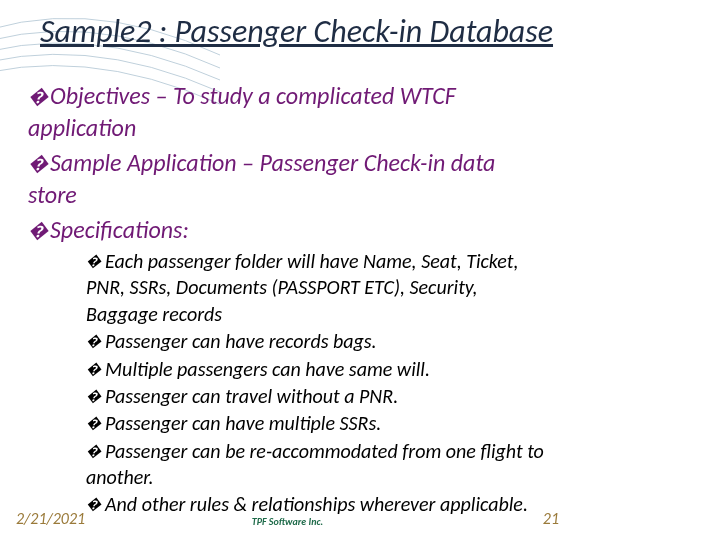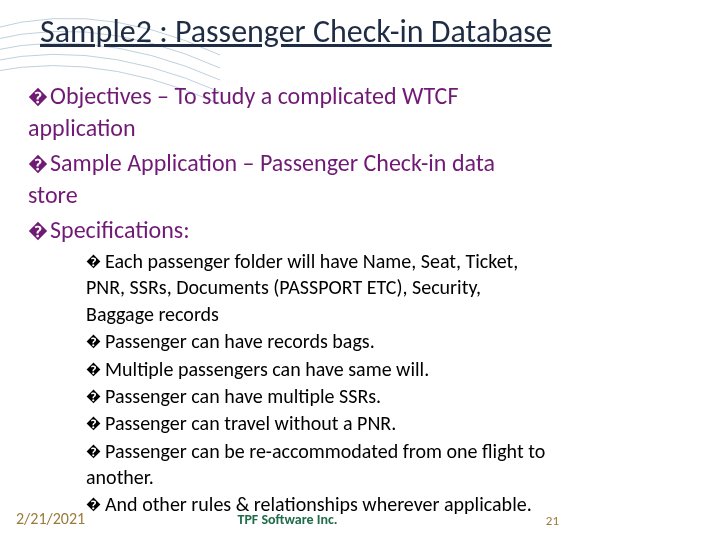--- a/index.html
+++ b/index.html
@@ -11,20 +11,21 @@
     font-family: Calibri, "Segoe UI", Arial, sans-serif;
     color: #000;
     overflow: hidden;
     position: relative;
   }
   .slide {
     width: 575px;
     height: 540px;
     position: relative;
     box-sizing: border-box;
+    font-style: italic;
   }
   .deco {
     position: absolute;
     top: 0;
     left: 0;
     width: 220px;
     height: 110px;
     overflow: hidden;
     pointer-events: none;
     opacity: 0.35;
@@ -81,29 +82,29 @@
     bottom: 12px;
     font-size: 16px;
     color: #9a7a3a;
   }
   .footer-center {
     position: absolute;
     left: 0;
     right: 0;
     bottom: 12px;
     text-align: center;
-    font-size: 14px;
+    font-size: 10px;
     font-weight: 600;
     color: #1f6b4a;
   }
   .footer-page {
     position: absolute;
     right: 16px;
     bottom: 12px;
-    font-size: 13px;
+    font-size: 16px;
     color: #9a7a3a;
   }
 </style>
 </head>
 <body>
 
 <div class="slide">
 
   <svg class="deco" viewBox="0 0 220 110" preserveAspectRatio="none">
     <path d="M -40 40 Q 80 -10 220 55" stroke="#4a7a9a" stroke-width="1" fill="none"></path>
@@ -130,24 +131,24 @@
       <div class="item">
         <span class="bullet-sq">�</span><span>Each passenger folder will have Name, Seat, Ticket, PNR, SSRs, Documents (PASSPORT ETC), Security, Baggage records</span>
       </div>
       <div class="item">
         <span class="bullet-sq">�</span><span>Passenger can have records bags.</span>
       </div>
       <div class="item">
         <span class="bullet-sq">�</span><span>Multiple passengers can have same will.</span>
       </div>
       <div class="item">
-        <span class="bullet-sq">�</span><span>Passenger can have multiple SSRs.</span>
+        <span class="bullet-sq">�</span><span>Passenger can travel without a PNR.</span>
       </div>
       <div class="item">
-        <span class="bullet-sq">�</span><span>Passenger can travel without a PNR.</span>
+        <span class="bullet-sq">�</span><span>Passenger can have multiple SSRs.</span>
       </div>
       <div class="item">
         <span class="bullet-sq">�</span><span>Passenger can be re-accommodated from one flight to another.</span>
       </div>
       <div class="item">
         <span class="bullet-sq">�</span><span>And other rules &amp; relationships wherever applicable.</span>
       </div>
     </div>
   </div>
 

